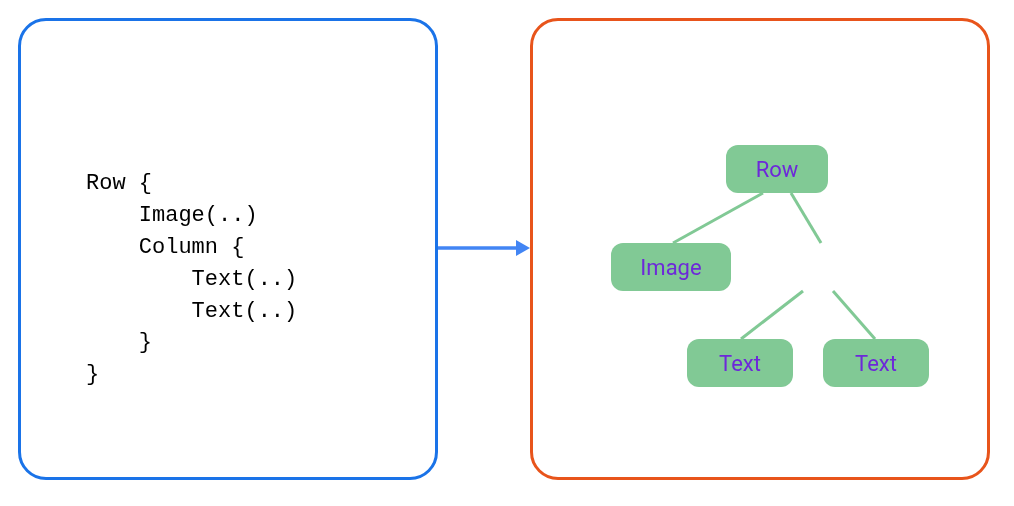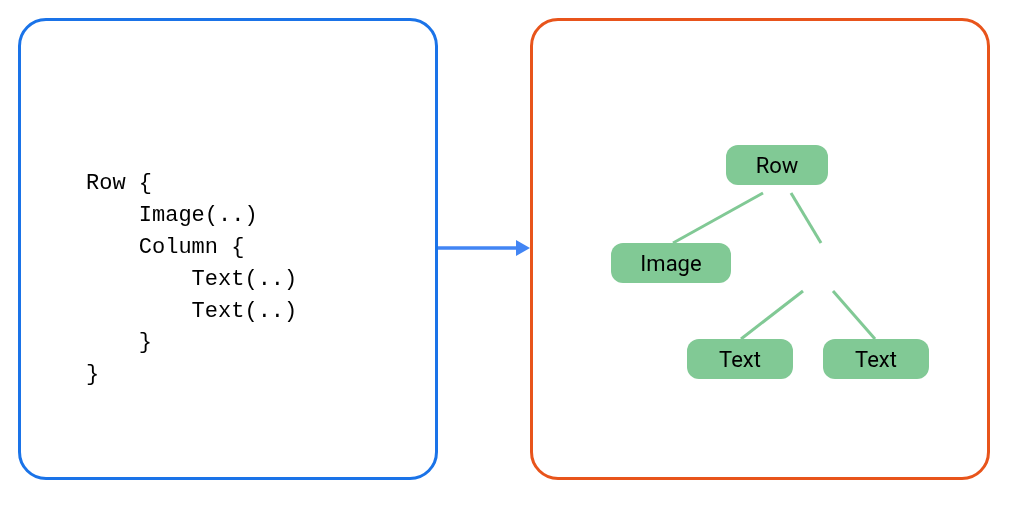--- a/index.html
+++ b/index.html
@@ -49,25 +49,25 @@
     .tree {
       position: absolute;
       left: 0;
       top: 0;
       width: 100%;
       height: 100%;
     }
     .node {
       position: absolute;
       background: #81c995;
-      color: #000000;
+      color: #6d28d9;
       font-size: 22px;
       font-weight: 400;
       border-radius: 12px;
-      height: 40px;
+      height: 48px;
       display: flex;
       align-items: center;
       justify-content: center;
       padding: 0 20px;
     }
     .node-row    { left: 193px; top: 124px; width: 102px; }
     .node-image  { left: 78px;  top: 222px; width: 120px; justify-content: center; }
     .node-column { left: 222px; top: 222px; width: 130px; }
     .node-text1  { left: 154px; top: 318px; width: 106px; }
     .node-text2  { left: 290px; top: 318px; width: 106px; }

